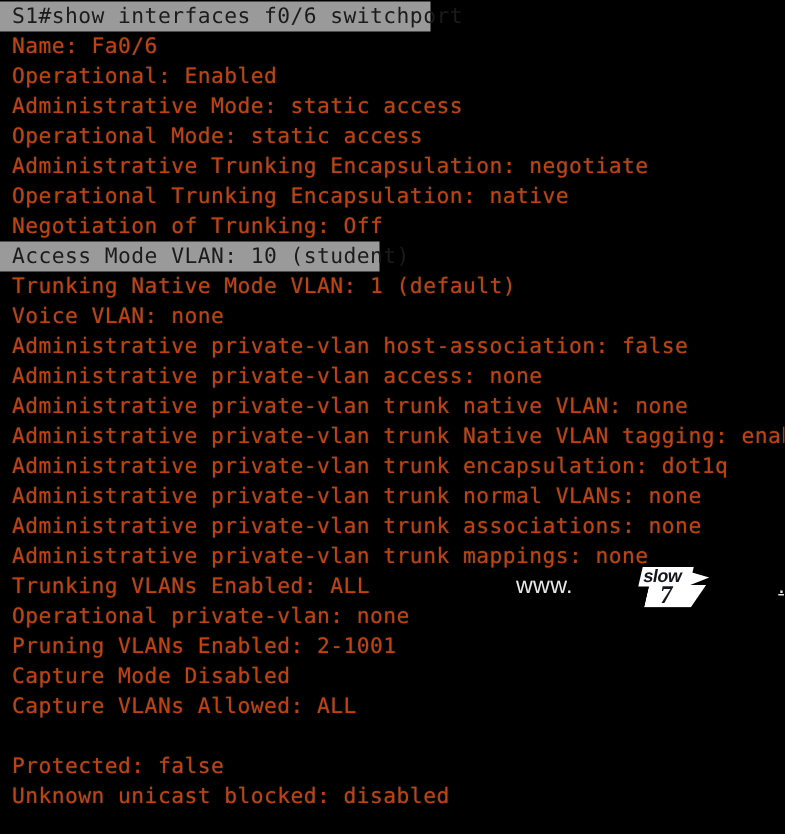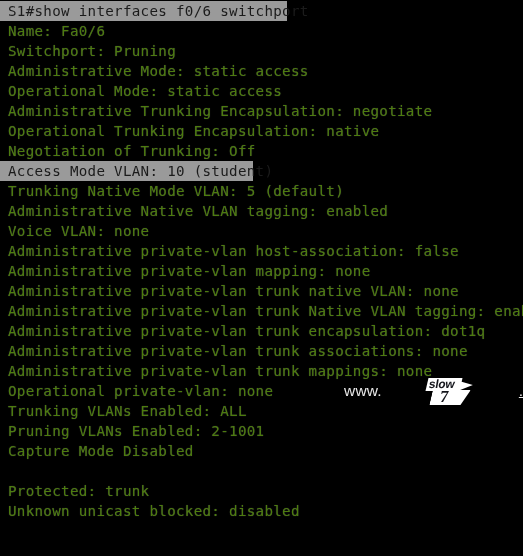--- a/index.html
+++ b/index.html
@@ -20,21 +20,21 @@
     top: 0;
     left: 0;
     width: 523px;
     padding-top: 1px;
   }
   .line {
     height: 20px;
     line-height: 20px;
     font-size: 14.2px;
     letter-spacing: 0.30px;
-    color: #4d7c0f;
+    color: #c2410c;
     white-space: pre;
     padding-left: 8px;
     box-sizing: border-box;
     text-shadow: 0 0 1px rgba(190,190,190,0.35);
   }
   .line.blank {
     color: transparent;
   }
   
   .line.hl {
@@ -124,43 +124,44 @@
   }
 </style>
 </head>
 <body>
 
 <div id="terminal">
 
   <div class="lines" id="lines-container">
       <div class="line hl hl-1">S1#show interfaces f0/6 switchport</div>
       <div class="line">Name: Fa0/6</div>
-      <div class="line">Switchport: Pruning</div>
+      <div class="line">Operational: Enabled</div>
       <div class="line">Administrative Mode: static access</div>
       <div class="line">Operational Mode: static access</div>
       <div class="line">Administrative Trunking Encapsulation: negotiate</div>
       <div class="line">Operational Trunking Encapsulation: native</div>
       <div class="line">Negotiation of Trunking: Off</div>
       <div class="line hl hl-2">Access Mode VLAN: 10 (student)</div>
-      <div class="line">Trunking Native Mode VLAN: 5 (default)</div>
-      <div class="line">Administrative Native VLAN tagging: enabled</div>
+      <div class="line">Trunking Native Mode VLAN: 1 (default)</div>
       <div class="line">Voice VLAN: none</div>
       <div class="line">Administrative private-vlan host-association: false</div>
-      <div class="line">Administrative private-vlan mapping: none</div>
+      <div class="line">Administrative private-vlan access: none</div>
       <div class="line">Administrative private-vlan trunk native VLAN: none</div>
       <div class="line">Administrative private-vlan trunk Native VLAN tagging: enabled</div>
       <div class="line">Administrative private-vlan trunk encapsulation: dot1q</div>
+      <div class="line">Administrative private-vlan trunk normal VLANs: none</div>
       <div class="line">Administrative private-vlan trunk associations: none</div>
       <div class="line">Administrative private-vlan trunk mappings: none</div>
+      <div class="line">Trunking VLANs Enabled: ALL</div>
       <div class="line">Operational private-vlan: none</div>
-      <div class="line">Trunking VLANs Enabled: ALL</div>
       <div class="line">Pruning VLANs Enabled: 2-1001</div>
       <div class="line">Capture Mode Disabled</div>
+      <div class="line">Capture VLANs Allowed: ALL</div>
       <div class="line blank"></div>
-      <div class="line">Protected: trunk</div>
+      <div class="line">Protected: false</div>
       <div class="line">Unknown unicast blocked: disabled</div>
     </div>
 
   <div id="watermark">
     <span id="wm-pre">www.</span>
     <span class="wm-logo">
       <span class="slab-top"></span>
       <span class="slab-bot"></span>
       <span class="wedge"></span>
       <span class="lbl-slow">slow</span>

